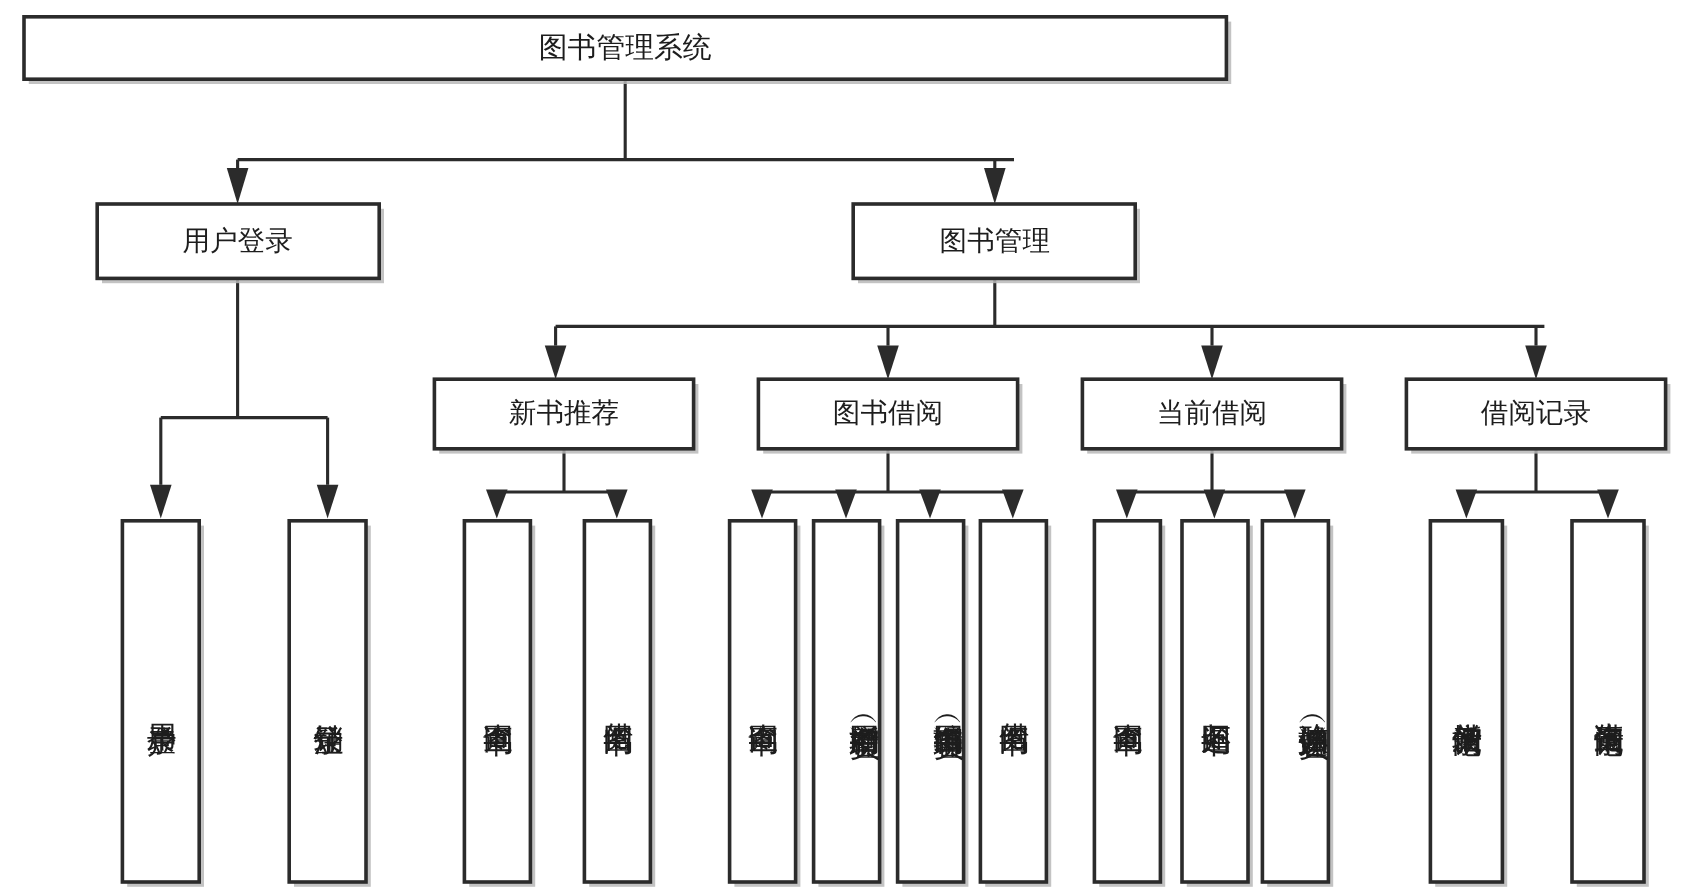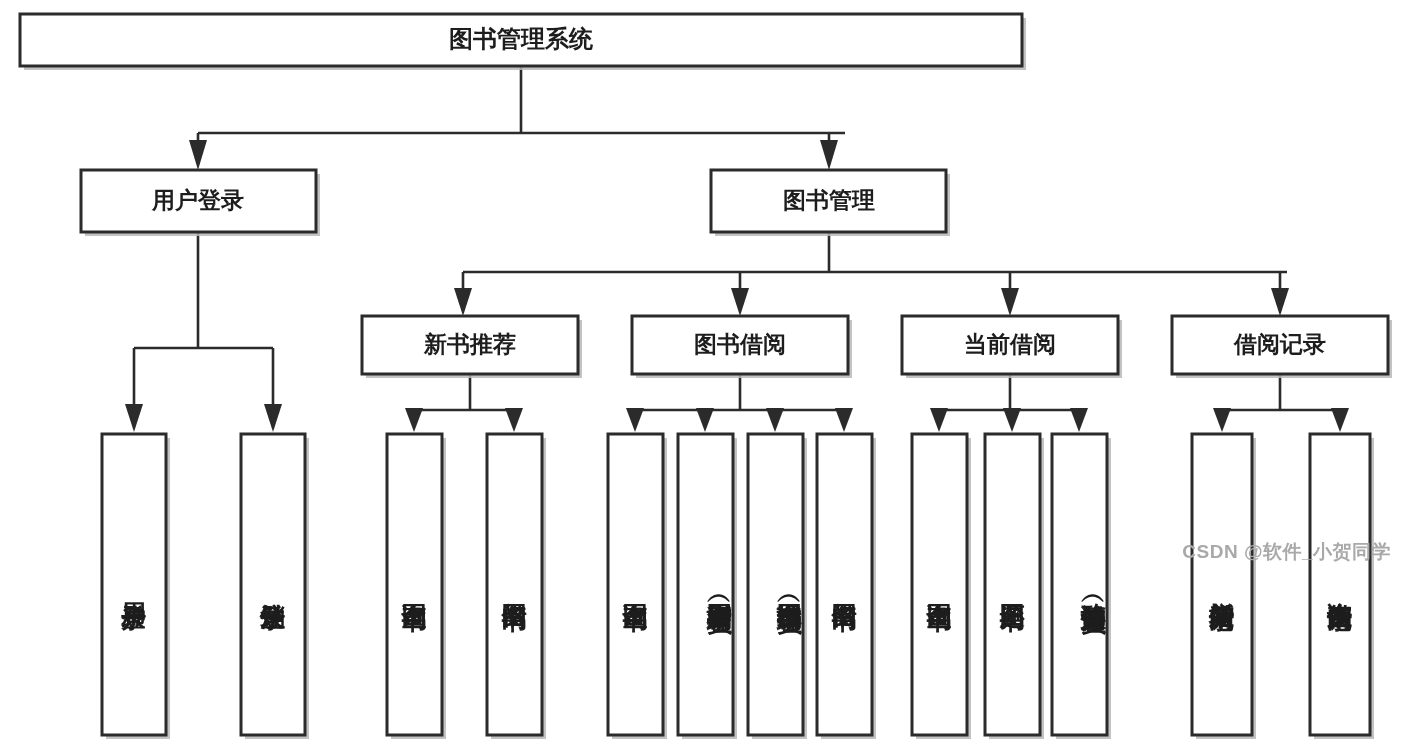--- a/index.html
+++ b/index.html
@@ -1,21 +1,21 @@
 <!DOCTYPE html>
 <html><head>
 <meta charset="utf-8">
 <style>
   html,body{margin:0;padding:0;background:#ffffff;}
   body{
     width:1405px;height:747px;overflow:hidden;
     font-family:"Liberation Sans","DejaVu Sans",sans-serif;
     color:#1a1a1a;
   }
-  #stage{position:relative;width:1405px;height:571px;background:#fff;font-weight:bold;}
+  #stage{position:relative;width:1405px;height:571px;background:#fff;}
   svg#diagram{position:absolute;left:0;top:0;width:1405px;height:747px;display:block;}
 
   .node-box{
     fill:#ffffff;
     stroke:#2b2b2b;
     stroke-width:3;
   }
   .node-shadow{
     fill:#b9b9b9;
     stroke:none;
@@ -221,14 +221,13 @@
   <div class="vlabel" style="left:608px;top:434px;width:55px;height:301px;">查询图书</div>
   <div class="vlabel" style="left:678px;top:440px;width:55px;height:295px;align-items:flex-start;">新增图书（管理员）</div>
   <div class="vlabel" style="left:748px;top:440px;width:55px;height:295px;align-items:flex-start;">编辑图书（管理员）</div>
   <div class="vlabel" style="left:817px;top:434px;width:55px;height:301px;">借阅图书</div>
   <div class="vlabel" style="left:912px;top:434px;width:55px;height:301px;">查询图书</div>
   <div class="vlabel" style="left:985px;top:434px;width:55px;height:301px;">归还图书</div>
   <div class="vlabel" style="left:1052px;top:440px;width:55px;height:295px;align-items:flex-start;">确认归还（管理员）</div>
   <div class="vlabel" style="left:1192px;top:434px;width:60px;height:301px;">新增借阅记录</div>
   <div class="vlabel" style="left:1310px;top:434px;width:60px;height:301px;">查询借阅记录</div>
 
-  <div id="watermark">CSDN @软件_小贺同学</div>
 </div>
 
 </body></html>

